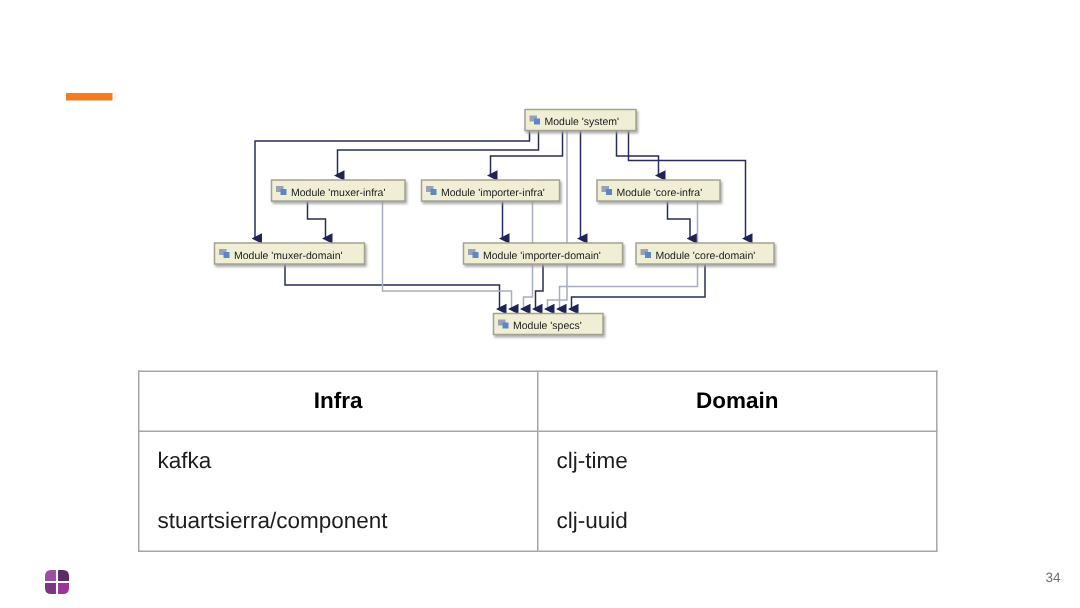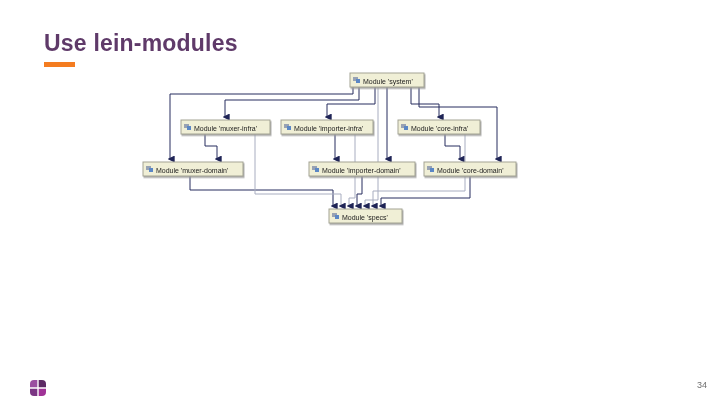--- a/index.html
+++ b/index.html
@@ -42,21 +42,20 @@
     position:absolute; right:13px; top:380px;
     font-size:9px; color:#6f6f6f;
   }
   .logo { position:absolute; left:29px; top:379px; width:18px; height:18px; }
 </style>
 </head>
 <body>
 
 <div class="slide">
 
-  <h1 class="title">Use lein-modules</h1>
   <div class="accent-dash"></div>
 
   <div class="diagram-wrap">
     <svg id="dep-svg" width="395" height="175" viewBox="0 0 395 175">
       <defs>
         <marker id="arrow" viewBox="0 0 6 6" refX="3" refY="4" markerWidth="7" markerHeight="7" orient="auto-start-reverse">
           <path d="M0,0 L6,0 L3,6 Z" fill="#1f2456"></path>
         </marker>
         <filter id="ds" x="-20%" y="-20%" width="150%" height="170%">
           <feDropShadow dx="1" dy="1.5" stdDeviation="0.6" flood-color="#999999" flood-opacity="0.8"></feDropShadow>
@@ -126,20 +125,38 @@
           <g>
             <rect x="194" y="149" width="73" height="14" fill="#f0efd6" stroke="#a3a393" filter="url(#ds)"></rect>
             <rect x="197" y="153" width="5" height="4" fill="#98a2b3"></rect>
             <rect x="200" y="155" width="4" height="4" fill="#5b87c5"></rect>
             <text x="207" y="159.5" font-size="7" fill="#1a1a1a" font-family="&quot;Liberation Sans&quot;, sans-serif">Module 'specs'</text>
           </g>
         </g>
     </svg>
   </div>
 
+  <table class="dep-table">
+    <thead>
+        <tr id="table-head-row">
+          <th>Infra</th>
+          <th>Domain</th>
+        </tr>
+      </thead>
+    <tbody id="table-body">
+        <tr>
+          <td>kafka</td>
+          <td>clj-time</td>
+        </tr>
+        <tr>
+          <td>stuartsierra/component</td>
+          <td>clj-uuid</td>
+        </tr>
+      </tbody>
+  </table>
 
   <svg class="logo" viewBox="0 0 18 18">
     <path d="M1,8.3 L1,5 Q1,1 5,1 L8.3,1 L8.3,8.3 Z" fill="#9a4fa0"></path>
     <path d="M9.7,8.3 L9.7,1 L13,1 Q17,1 17,5 L17,8.3 Z" fill="#5c2a64"></path>
     <path d="M1,9.7 L8.3,9.7 L8.3,17 L5,17 Q1,17 1,13 Z" fill="#7a3583"></path>
     <path d="M9.7,9.7 L17,9.7 L17,13 Q17,17 13,17 L9.7,17 Z" fill="#a03397"></path>
   </svg>
 
   <div class="page-number">34</div>
 

